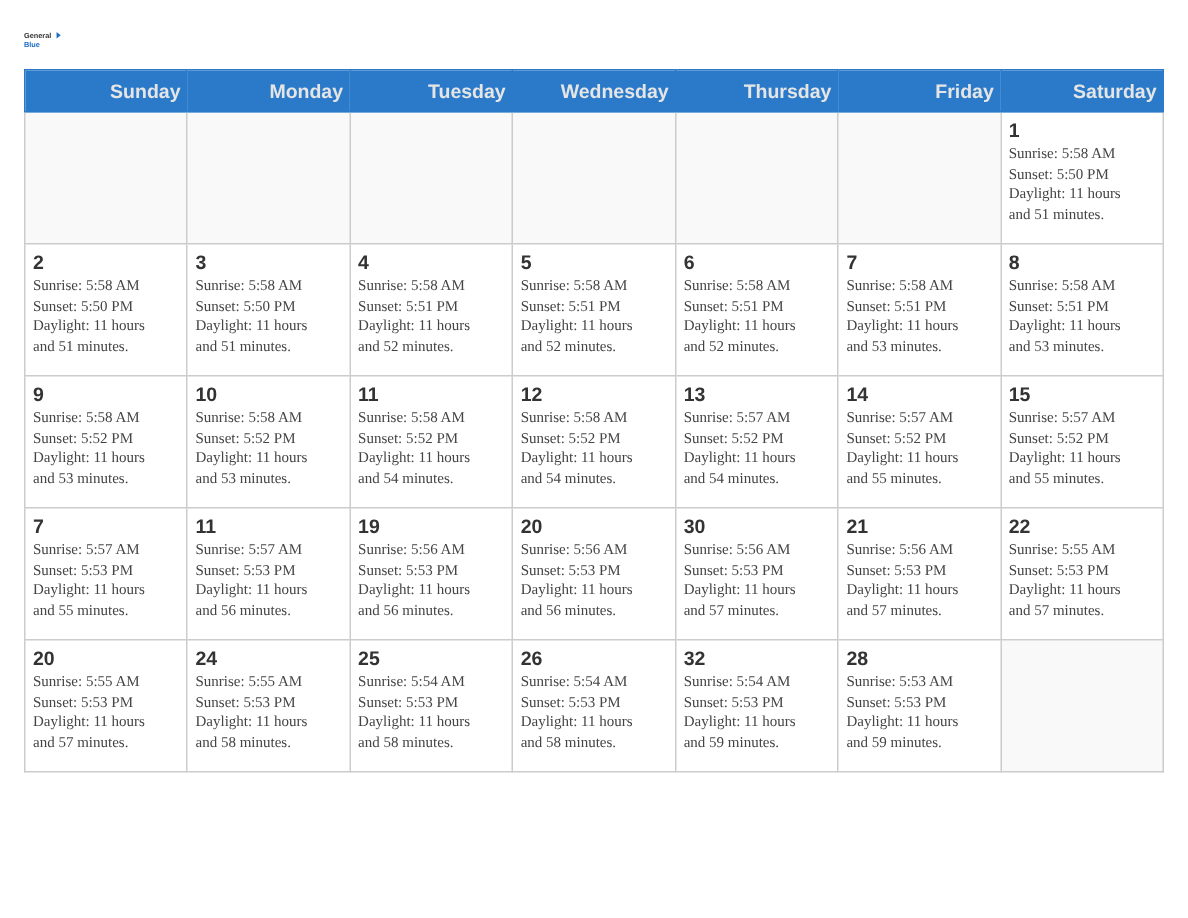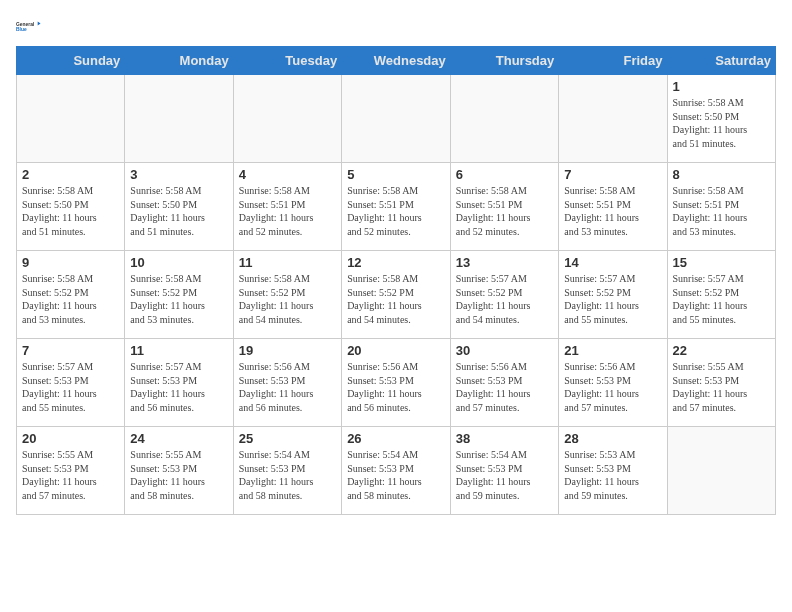--- a/index.html
+++ b/index.html
@@ -301,21 +301,21 @@
 and 58 minutes.</div>
         </td>
         <td>
           <span class="day-number">26</span>
           <div class="day-info" style="white-space: pre-line;">Sunrise: 5:54 AM
 Sunset: 5:53 PM
 Daylight: 11 hours
 and 58 minutes.</div>
         </td>
         <td>
-          <span class="day-number">38</span>
+          <span class="day-number">32</span>
           <div class="day-info" style="white-space: pre-line;">Sunrise: 5:54 AM
 Sunset: 5:53 PM
 Daylight: 11 hours
 and 59 minutes.</div>
         </td>
         <td>
           <span class="day-number">28</span>
           <div class="day-info" style="white-space: pre-line;">Sunrise: 5:53 AM
 Sunset: 5:53 PM
 Daylight: 11 hours

